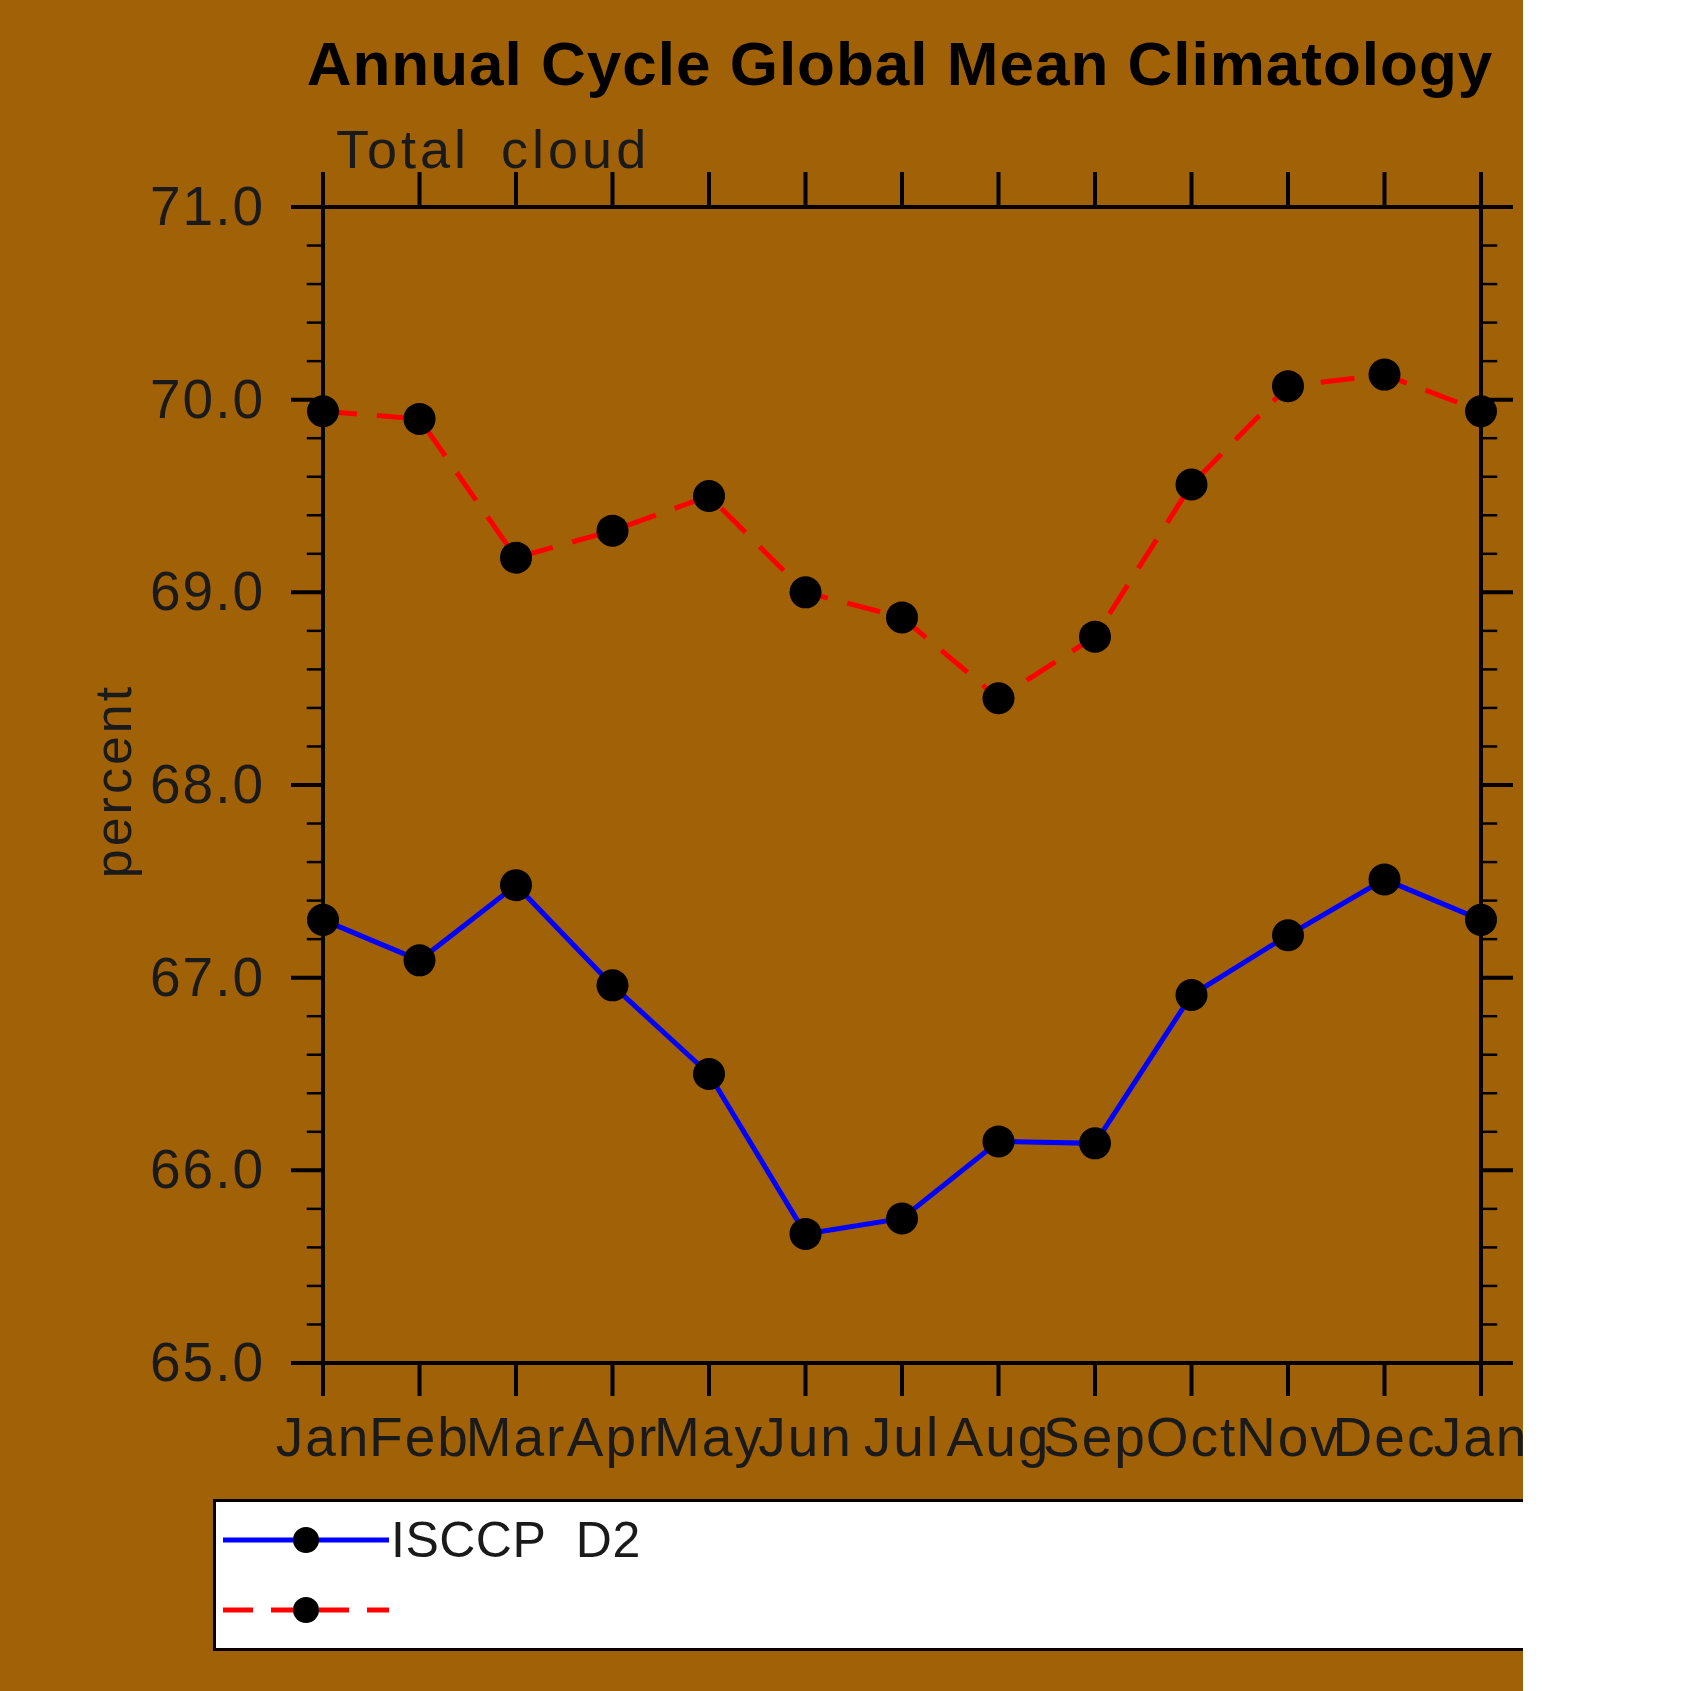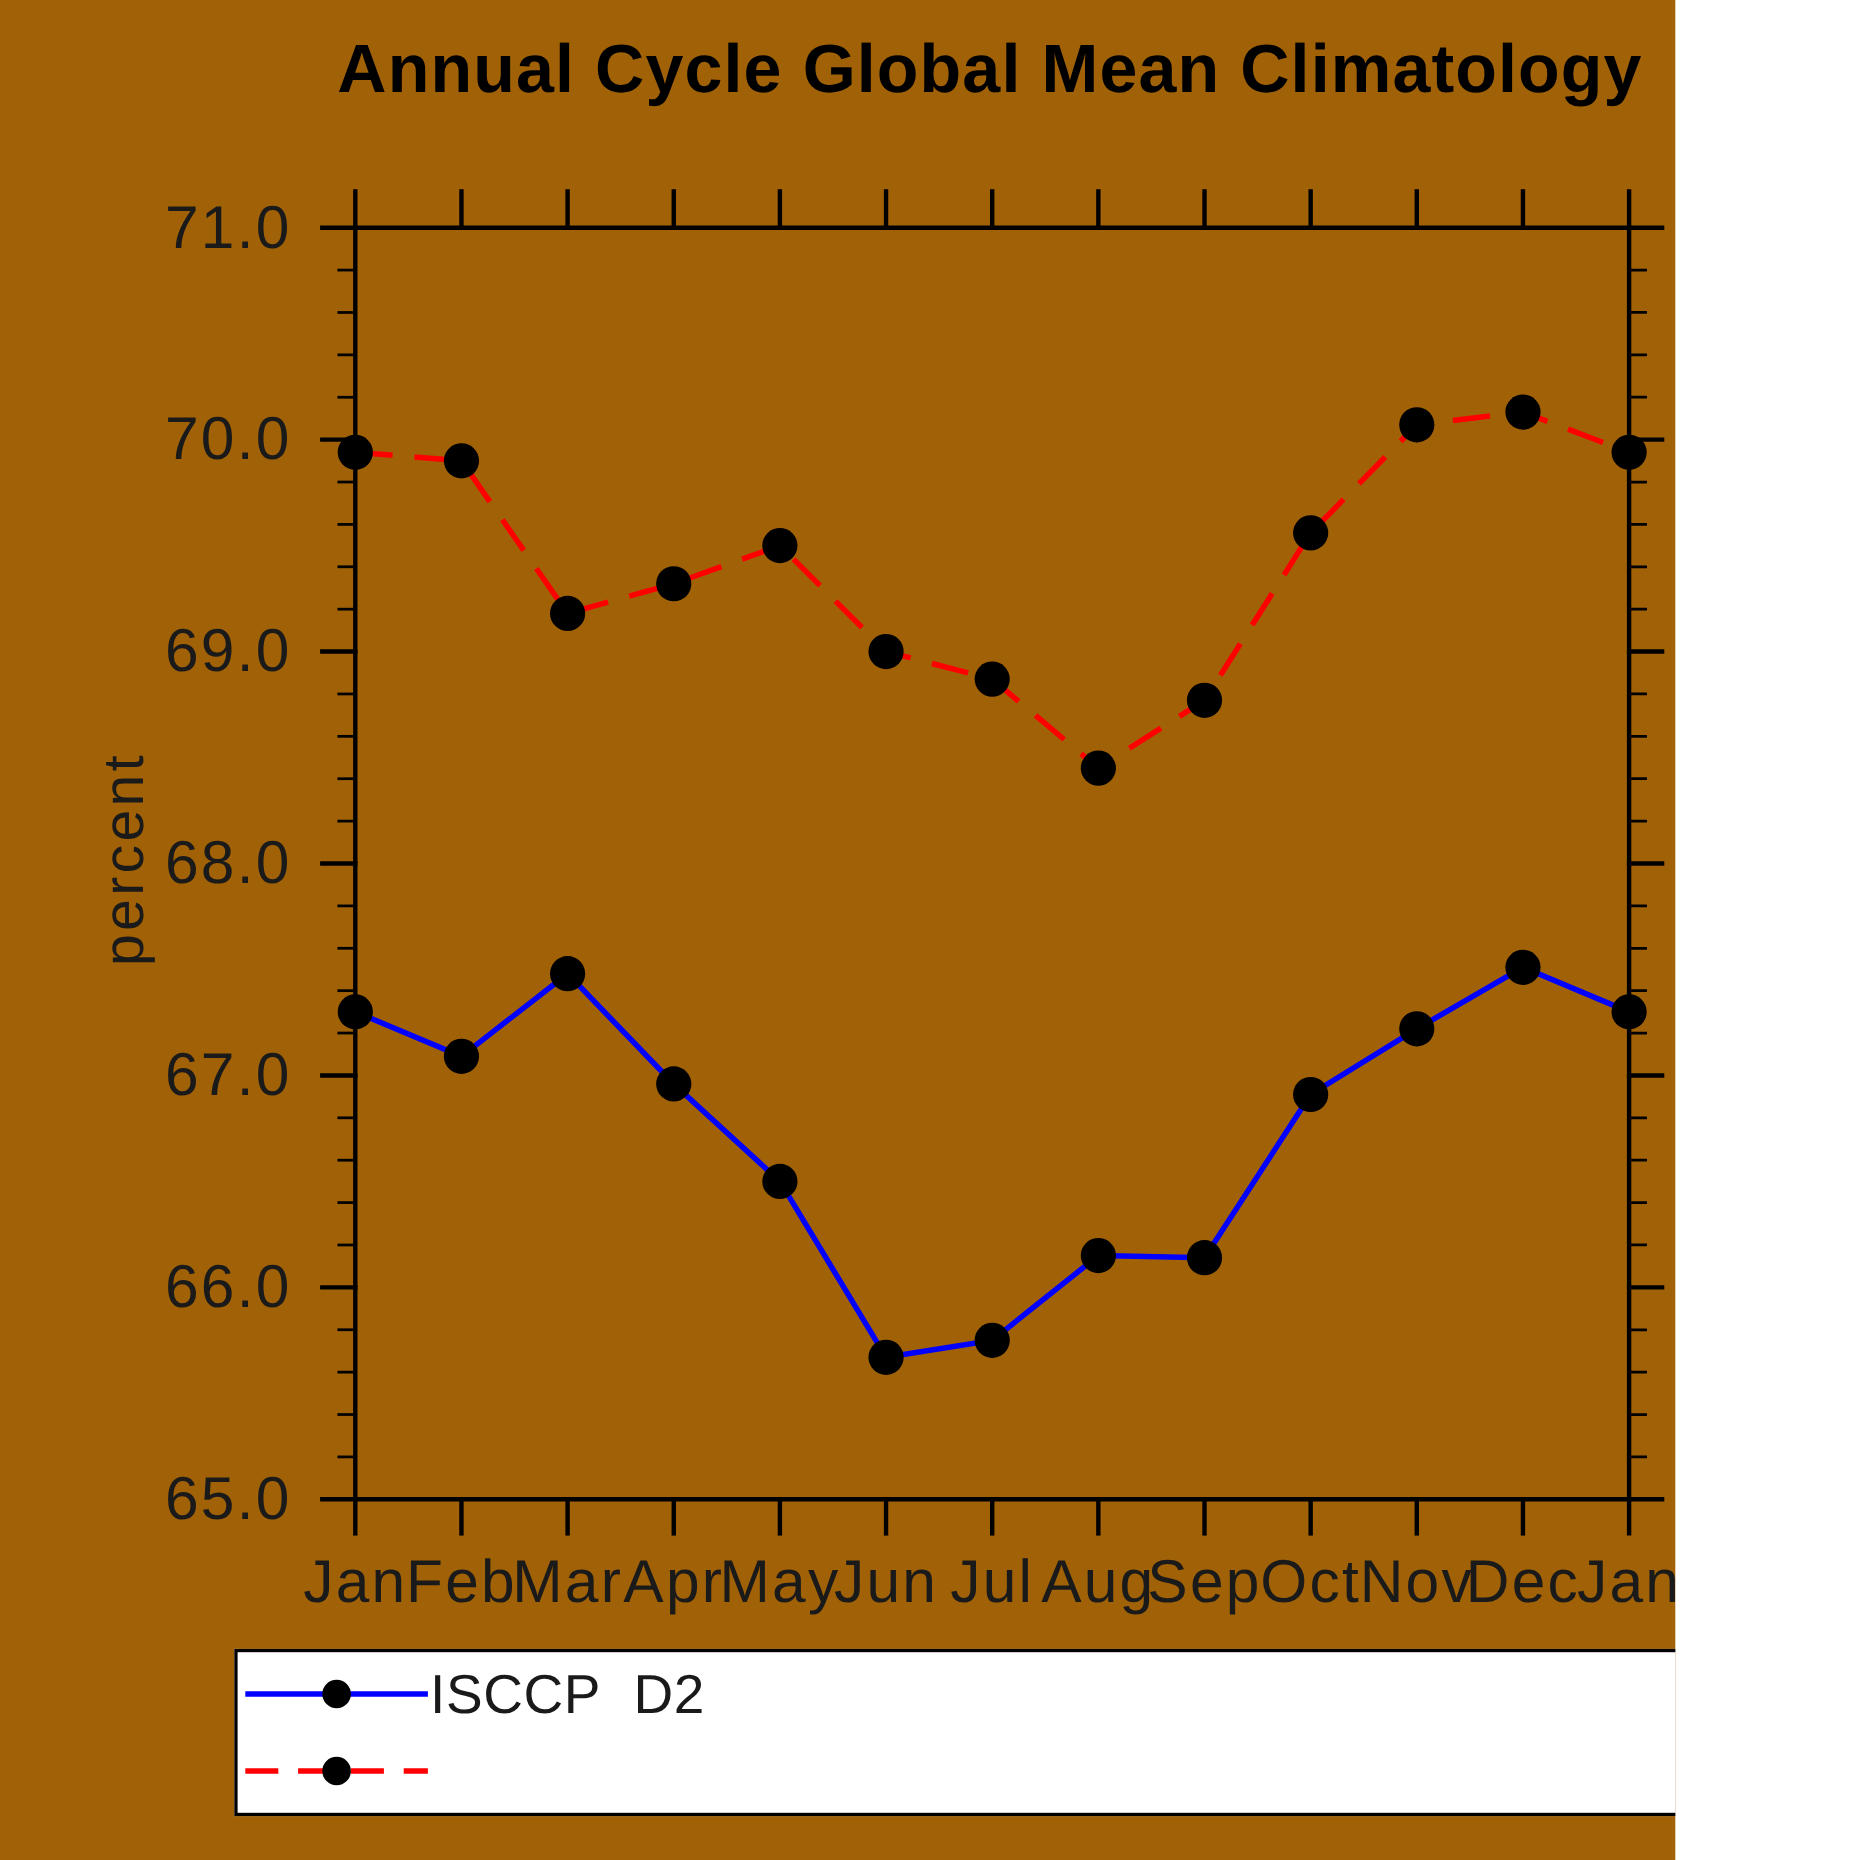--- a/index.html
+++ b/index.html
@@ -85,20 +85,21 @@
     line-height: 30px;
   }
 </style>
 </head>
 <body>
 
 <div id="figure">
 
   <div id="chart-title">Annual Cycle Global Mean Climatology</div>
 
+  <div id="chart-subtitle">Total cloud</div>
 
   <div id="y-axis-title">percent</div>
 
   <svg id="chart-svg" width="1691" height="1691">
       <line x1="323" y1="207" x2="323" y2="1363" stroke="#000000" stroke-width="4" stroke-linecap="square"></line>
       <line x1="1481" y1="207" x2="1481" y2="1363" stroke="#000000" stroke-width="4" stroke-linecap="square"></line>
       <line x1="323" y1="207" x2="1481" y2="207" stroke="#000000" stroke-width="4" stroke-linecap="square"></line>
       <line x1="323" y1="1363" x2="1481" y2="1363" stroke="#000000" stroke-width="4" stroke-linecap="square"></line>
       <line x1="323" y1="1363" x2="323" y2="1394" stroke="#000000" stroke-width="4" stroke-linecap="square"></line>
       <line x1="323" y1="207" x2="323" y2="174" stroke="#000000" stroke-width="4" stroke-linecap="square"></line>

